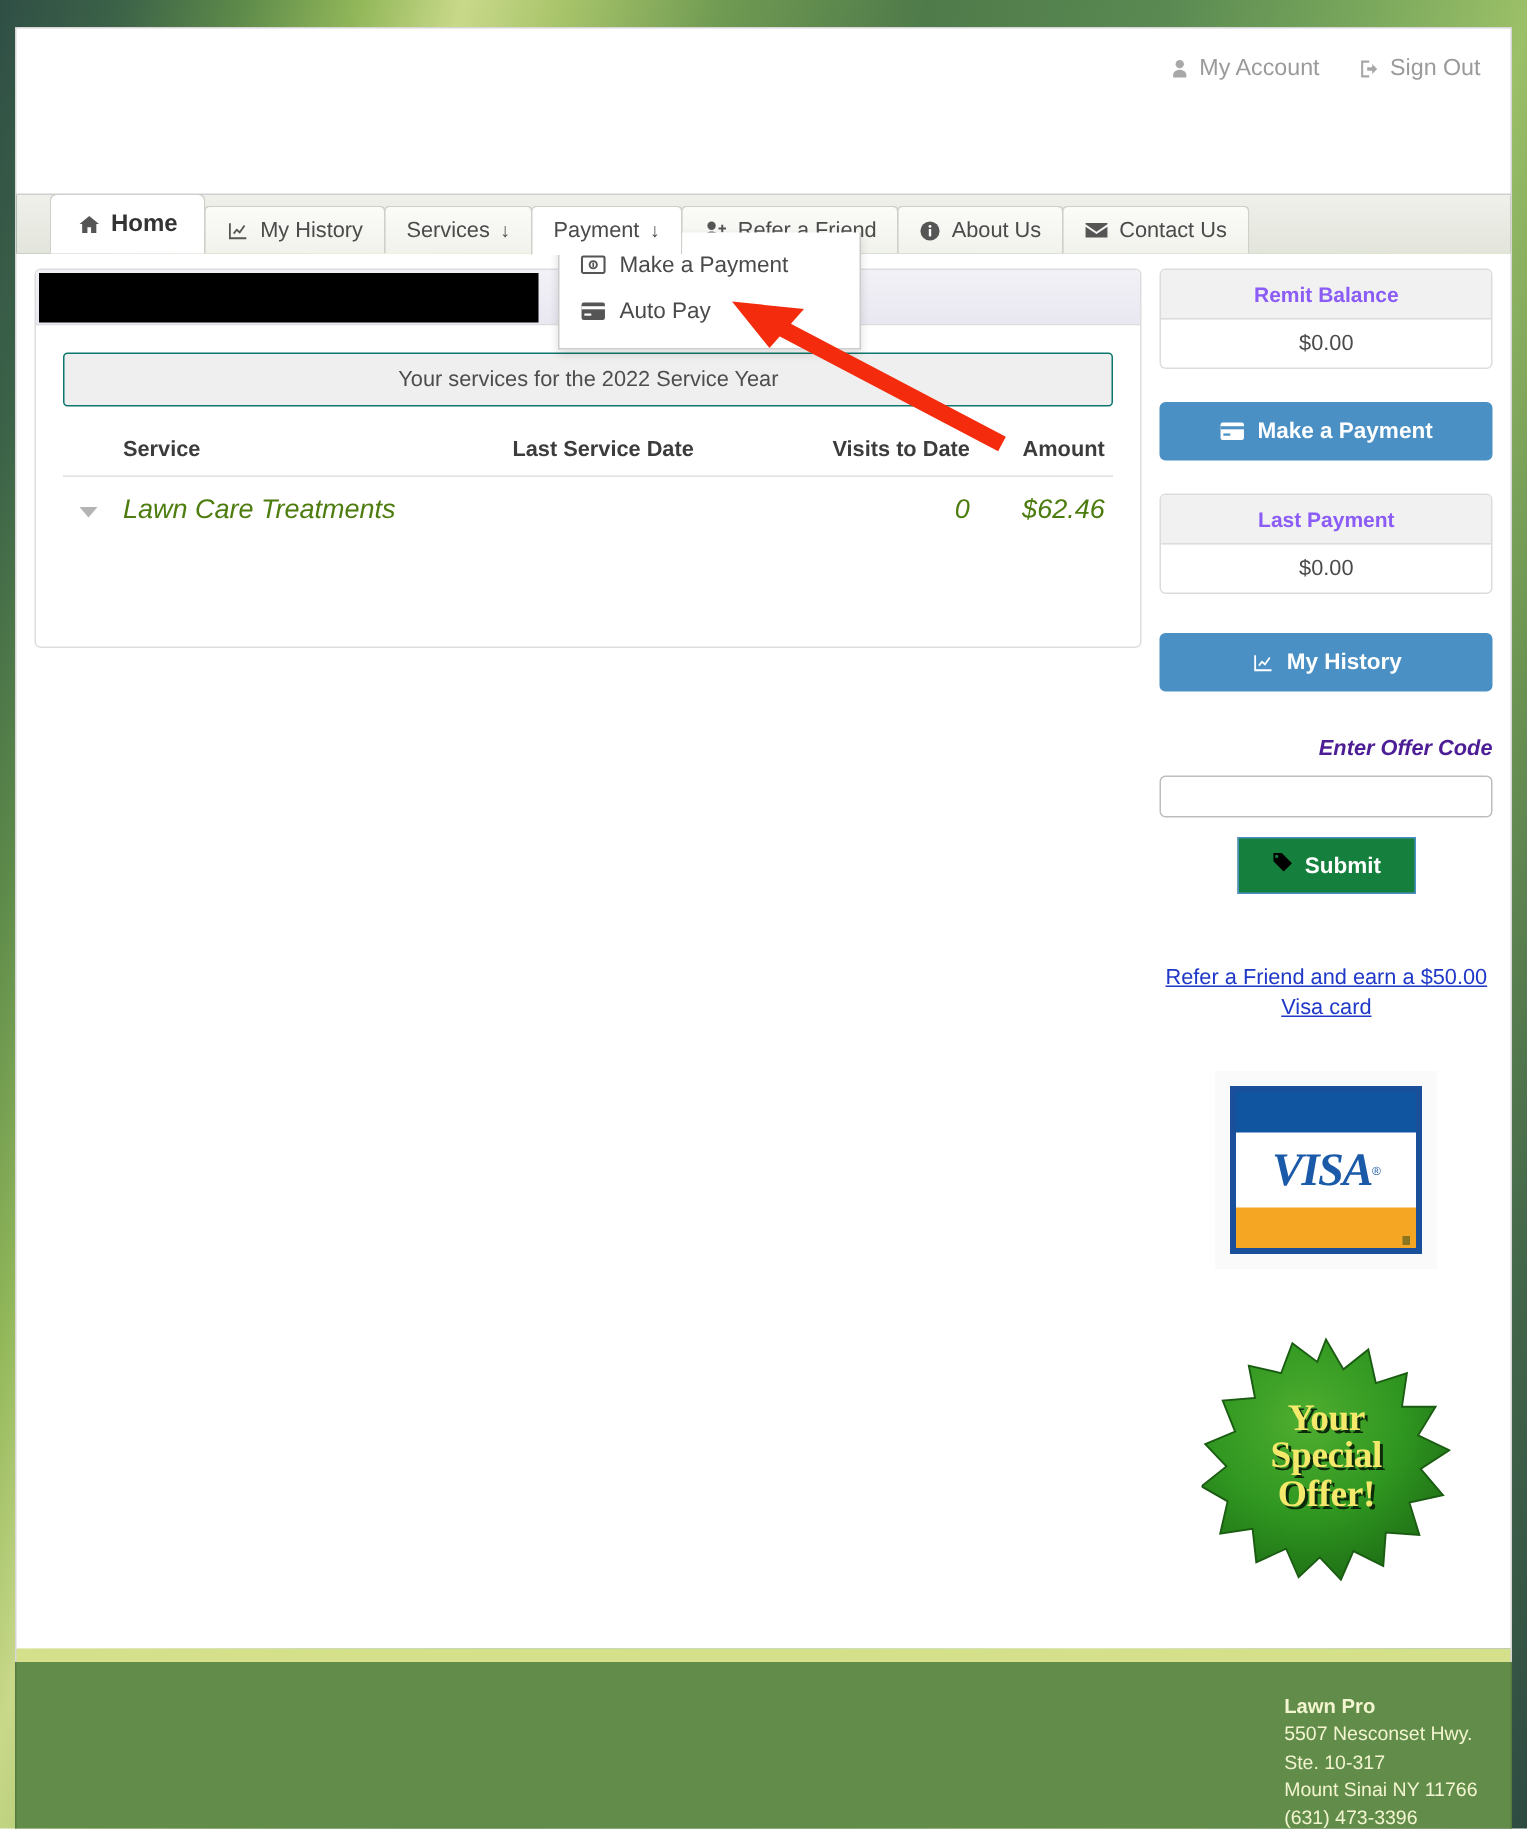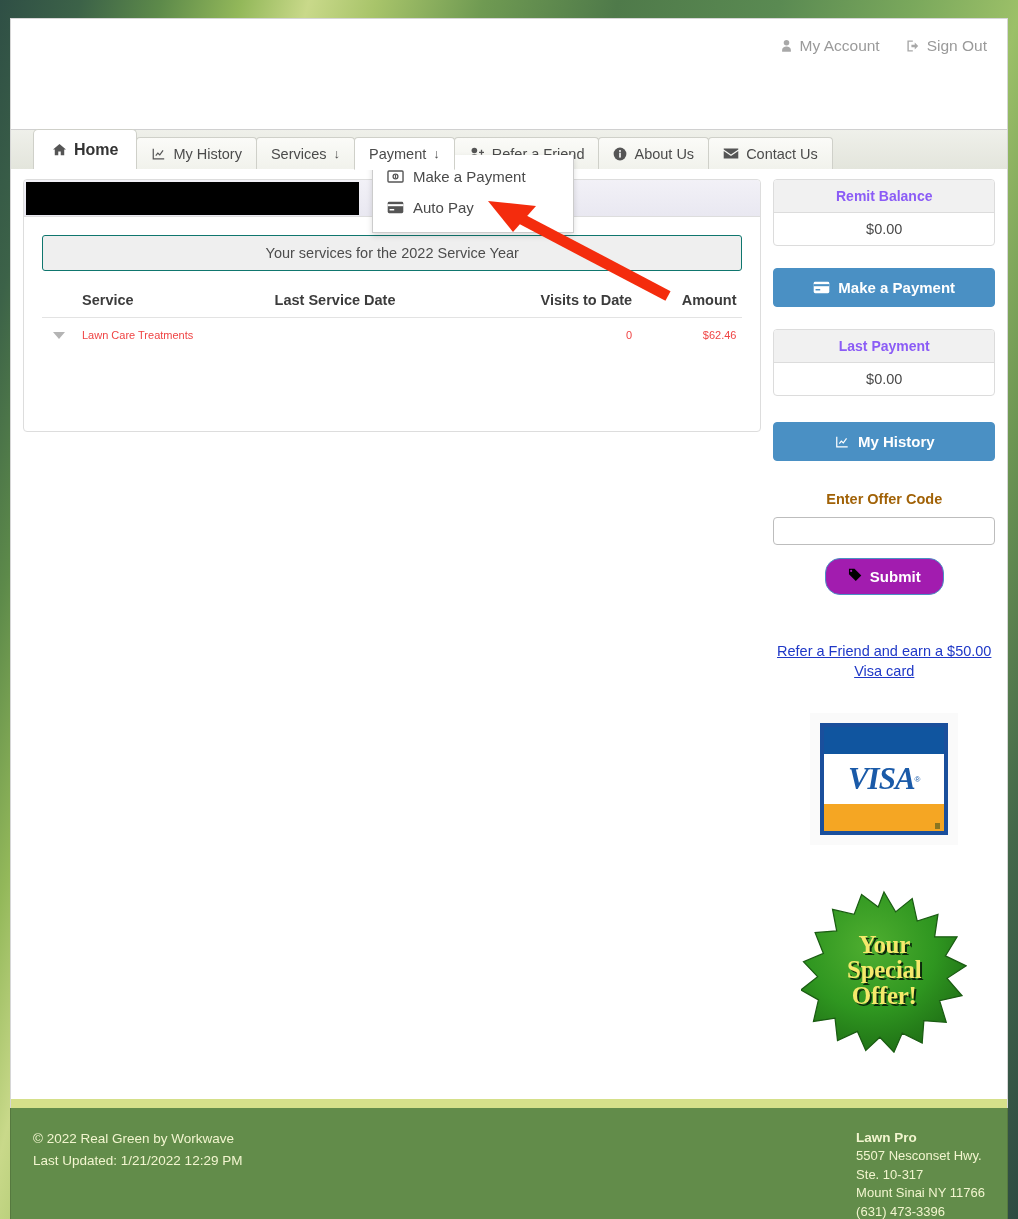--- a/index.html
+++ b/index.html
@@ -176,23 +176,24 @@
     font-size: 14.5px;
     color: #3c3c3c;
     font-weight: bold;
     padding: 7px 6px 9px 6px;
     border-bottom: 1px solid #e3e3e3;
     text-align: left;
     white-space: nowrap;
   }
   table.svc th.r, table.svc td.r { text-align: right; }
   table.svc td {
-    font-size: 11px;
-    color: #ef4444;
+    font-size: 18px;
+    color: #4d7c0f;
     padding: 11px 6px;
+    font-style: italic;
   }
   td.expander { width: 34px; text-align:center; }
   .tri {
     display:inline-block;
     width:0; height:0;
     border-left:6px solid transparent;
     border-right:6px solid transparent;
     border-top:7px solid #b4b4b4;
     cursor:pointer;
   }
@@ -233,41 +234,42 @@
     font-weight: bold;
     padding: 10px 0;
     cursor: pointer;
     font-family: "Liberation Sans", sans-serif;
   }
   .btn-blue svg { display:block; fill:#fff; }
   .spacer-22 { height: 22px; }
   .spacer-26 { height: 26px; }
 
   .offer-label {
-    text-align: center;
+    text-align: right;
     font-weight: bold;
     font-size: 14.5px;
-    color: #a16207;
+    color: #4c1d95;
     margin-top: 30px;
     margin-bottom: 10px;
+    font-style: italic;
   }
   .offer-input {
     width: 100%;
     height: 28px;
     border: 1px solid #bdbdbd;
     border-radius: 4px;
     background: #fff;
     font-size: 14px;
     padding: 0 8px;
     font-family: "Liberation Sans", sans-serif;
   }
   .submit-wrap { display:flex; justify-content:center; margin-top: 13px; }
   .btn-submit {
     display:flex; align-items:center; justify-content:center; gap:8px;
-    background:#a21caf; border:1px solid #4a90c4; border-radius:15px;
+    background:#15803d; border:1px solid #4a90c4; border-radius:0;
     color:#fff; font-size:15px; font-weight:bold;
     padding: 9px 22px; cursor:pointer;
     font-family: "Liberation Sans", sans-serif;
   }
   .refer-link {
     display:block;
     text-align:center;
     color:#1f38c7;
     font-size:14.5px;
     text-decoration: underline;
@@ -574,24 +576,20 @@
             <span>Offer!</span>
           </div>
         </div>
       </div>
 
     </div>
   </div>
 
   <div class="footer-stripe"></div>
   <div class="footer">
-    <div class="footer-left">
-      <div>© 2022 Real Green by Workwave</div>
-      <div>Last Updated: 1/21/2022 12:29 PM</div>
-    </div>
     <div class="footer-right">
       <div class="fr-name">Lawn Pro</div>
       <div>5507 Nesconset Hwy.</div>
       <div>Ste. 10-317</div>
       <div>Mount Sinai NY 11766</div>
       <div>(631) 473-3396</div>
     </div>
   </div>
 
 </div>

